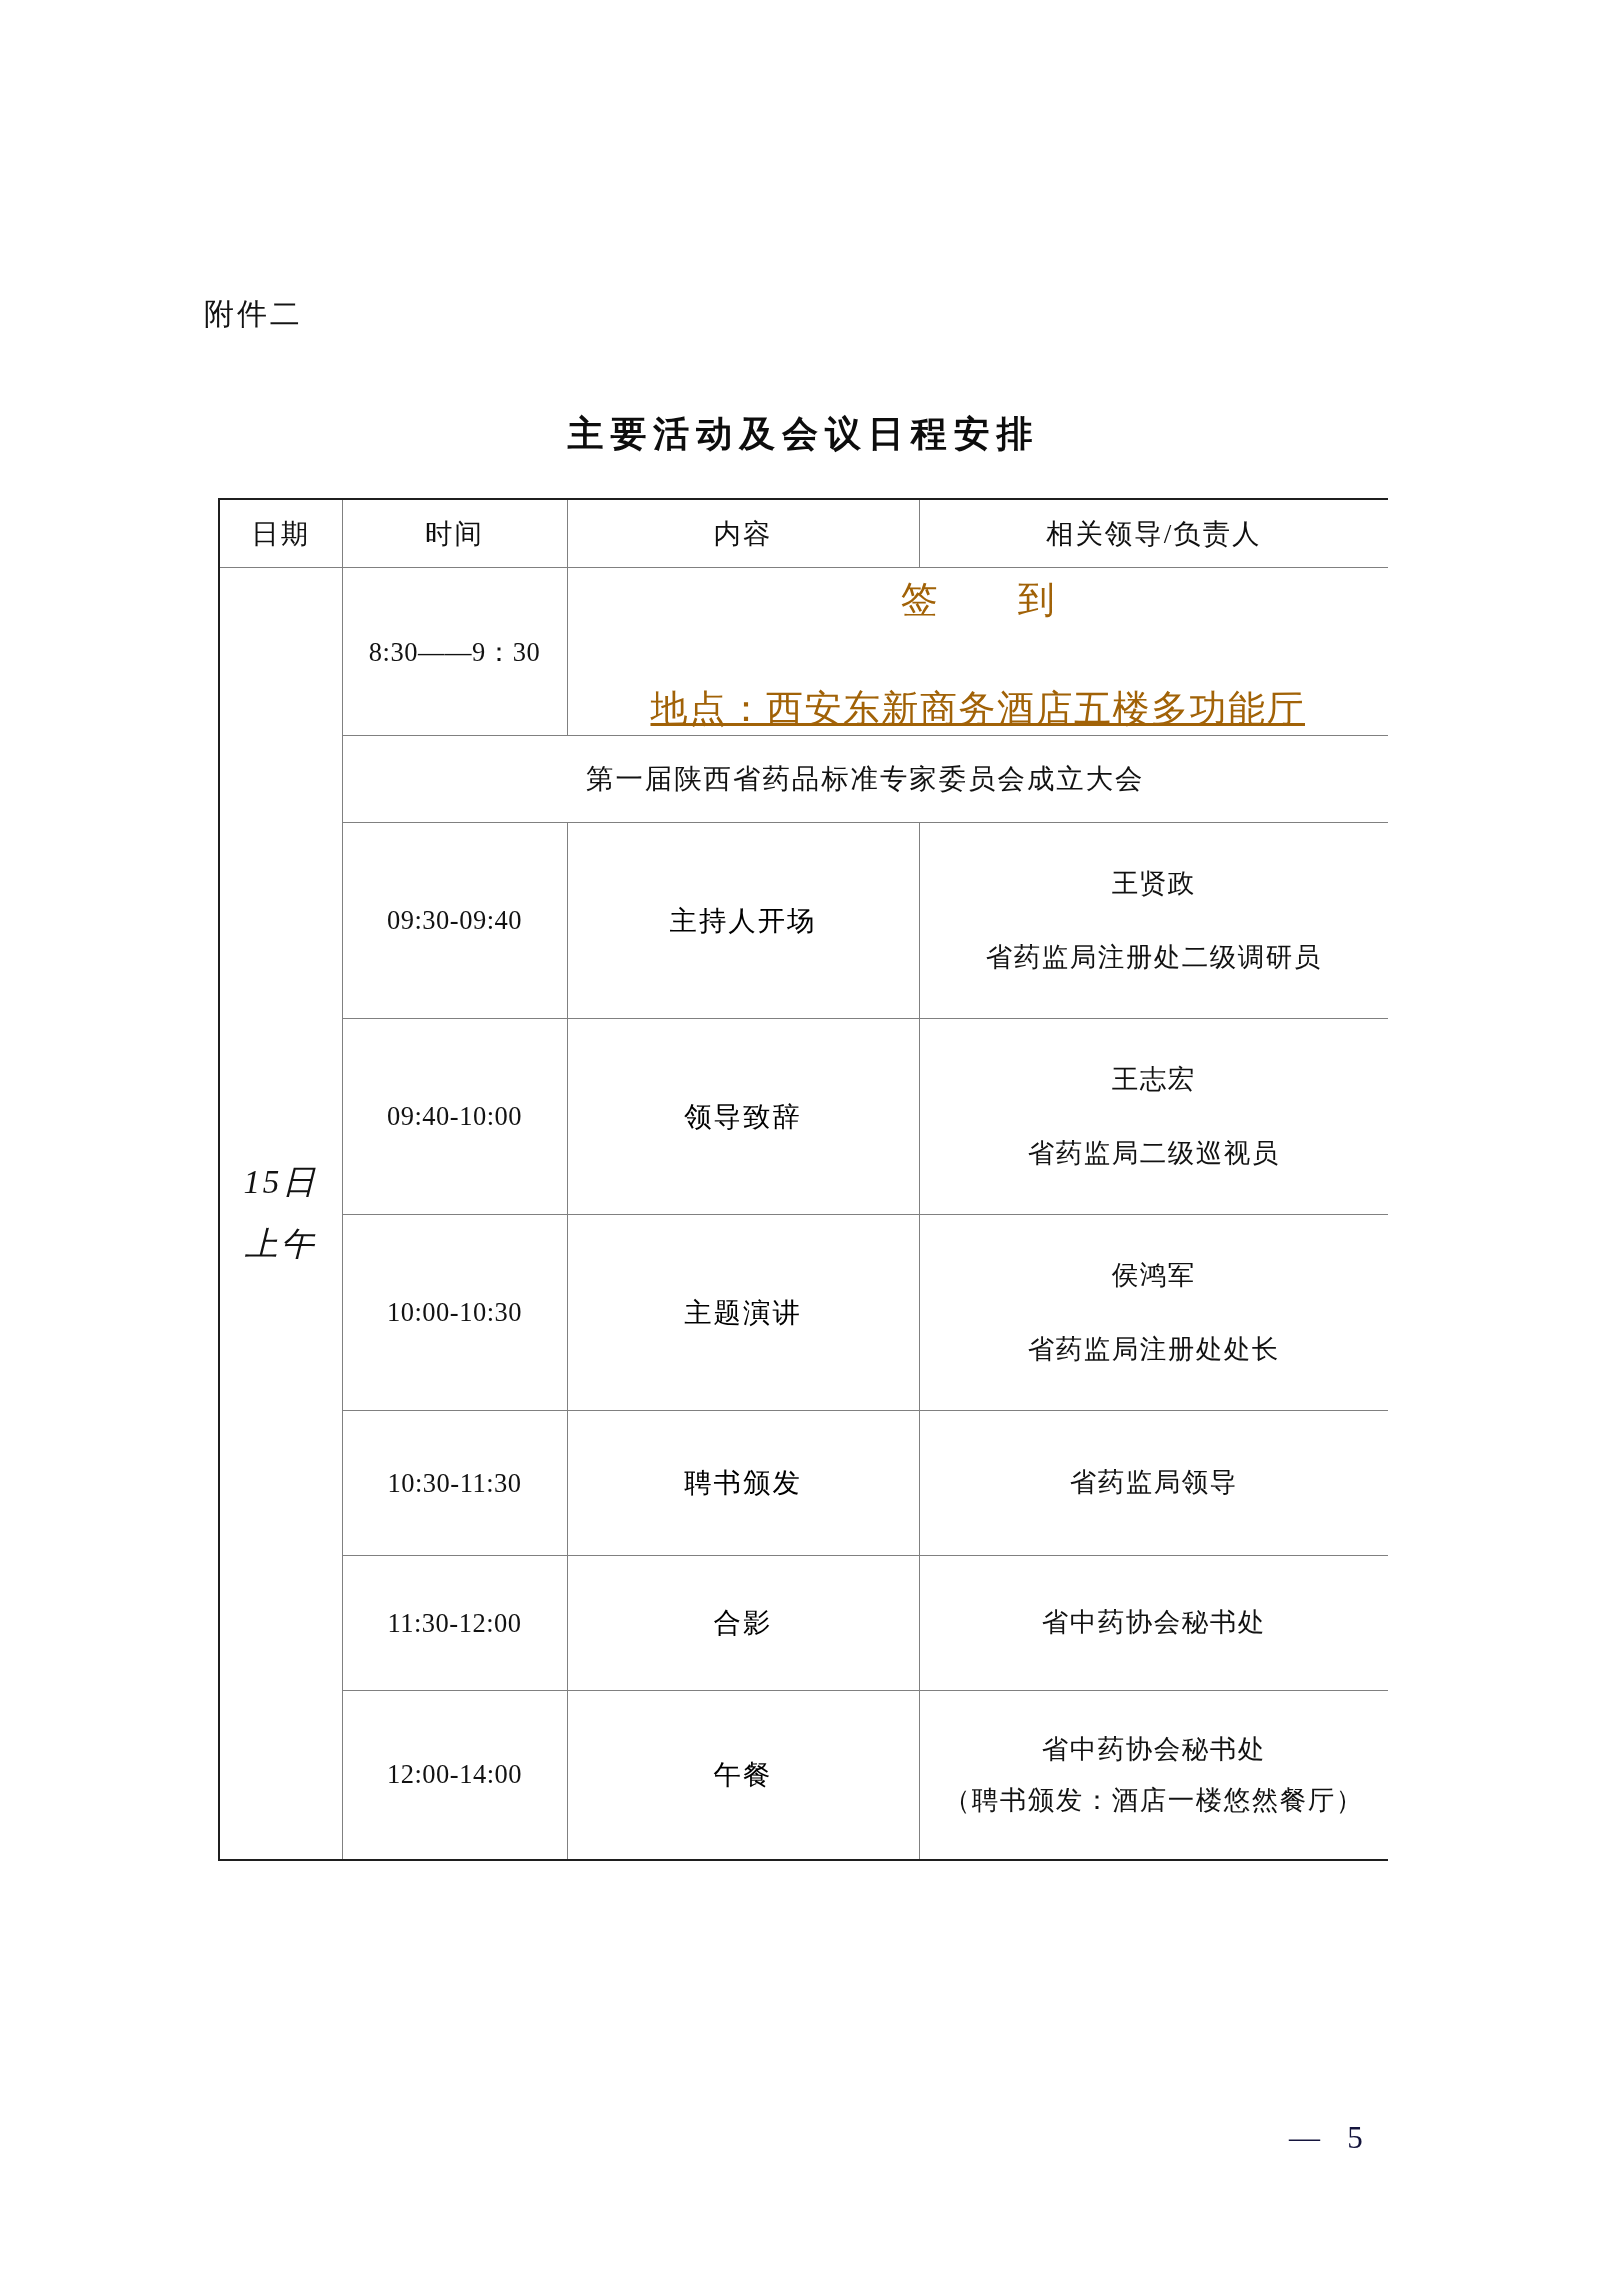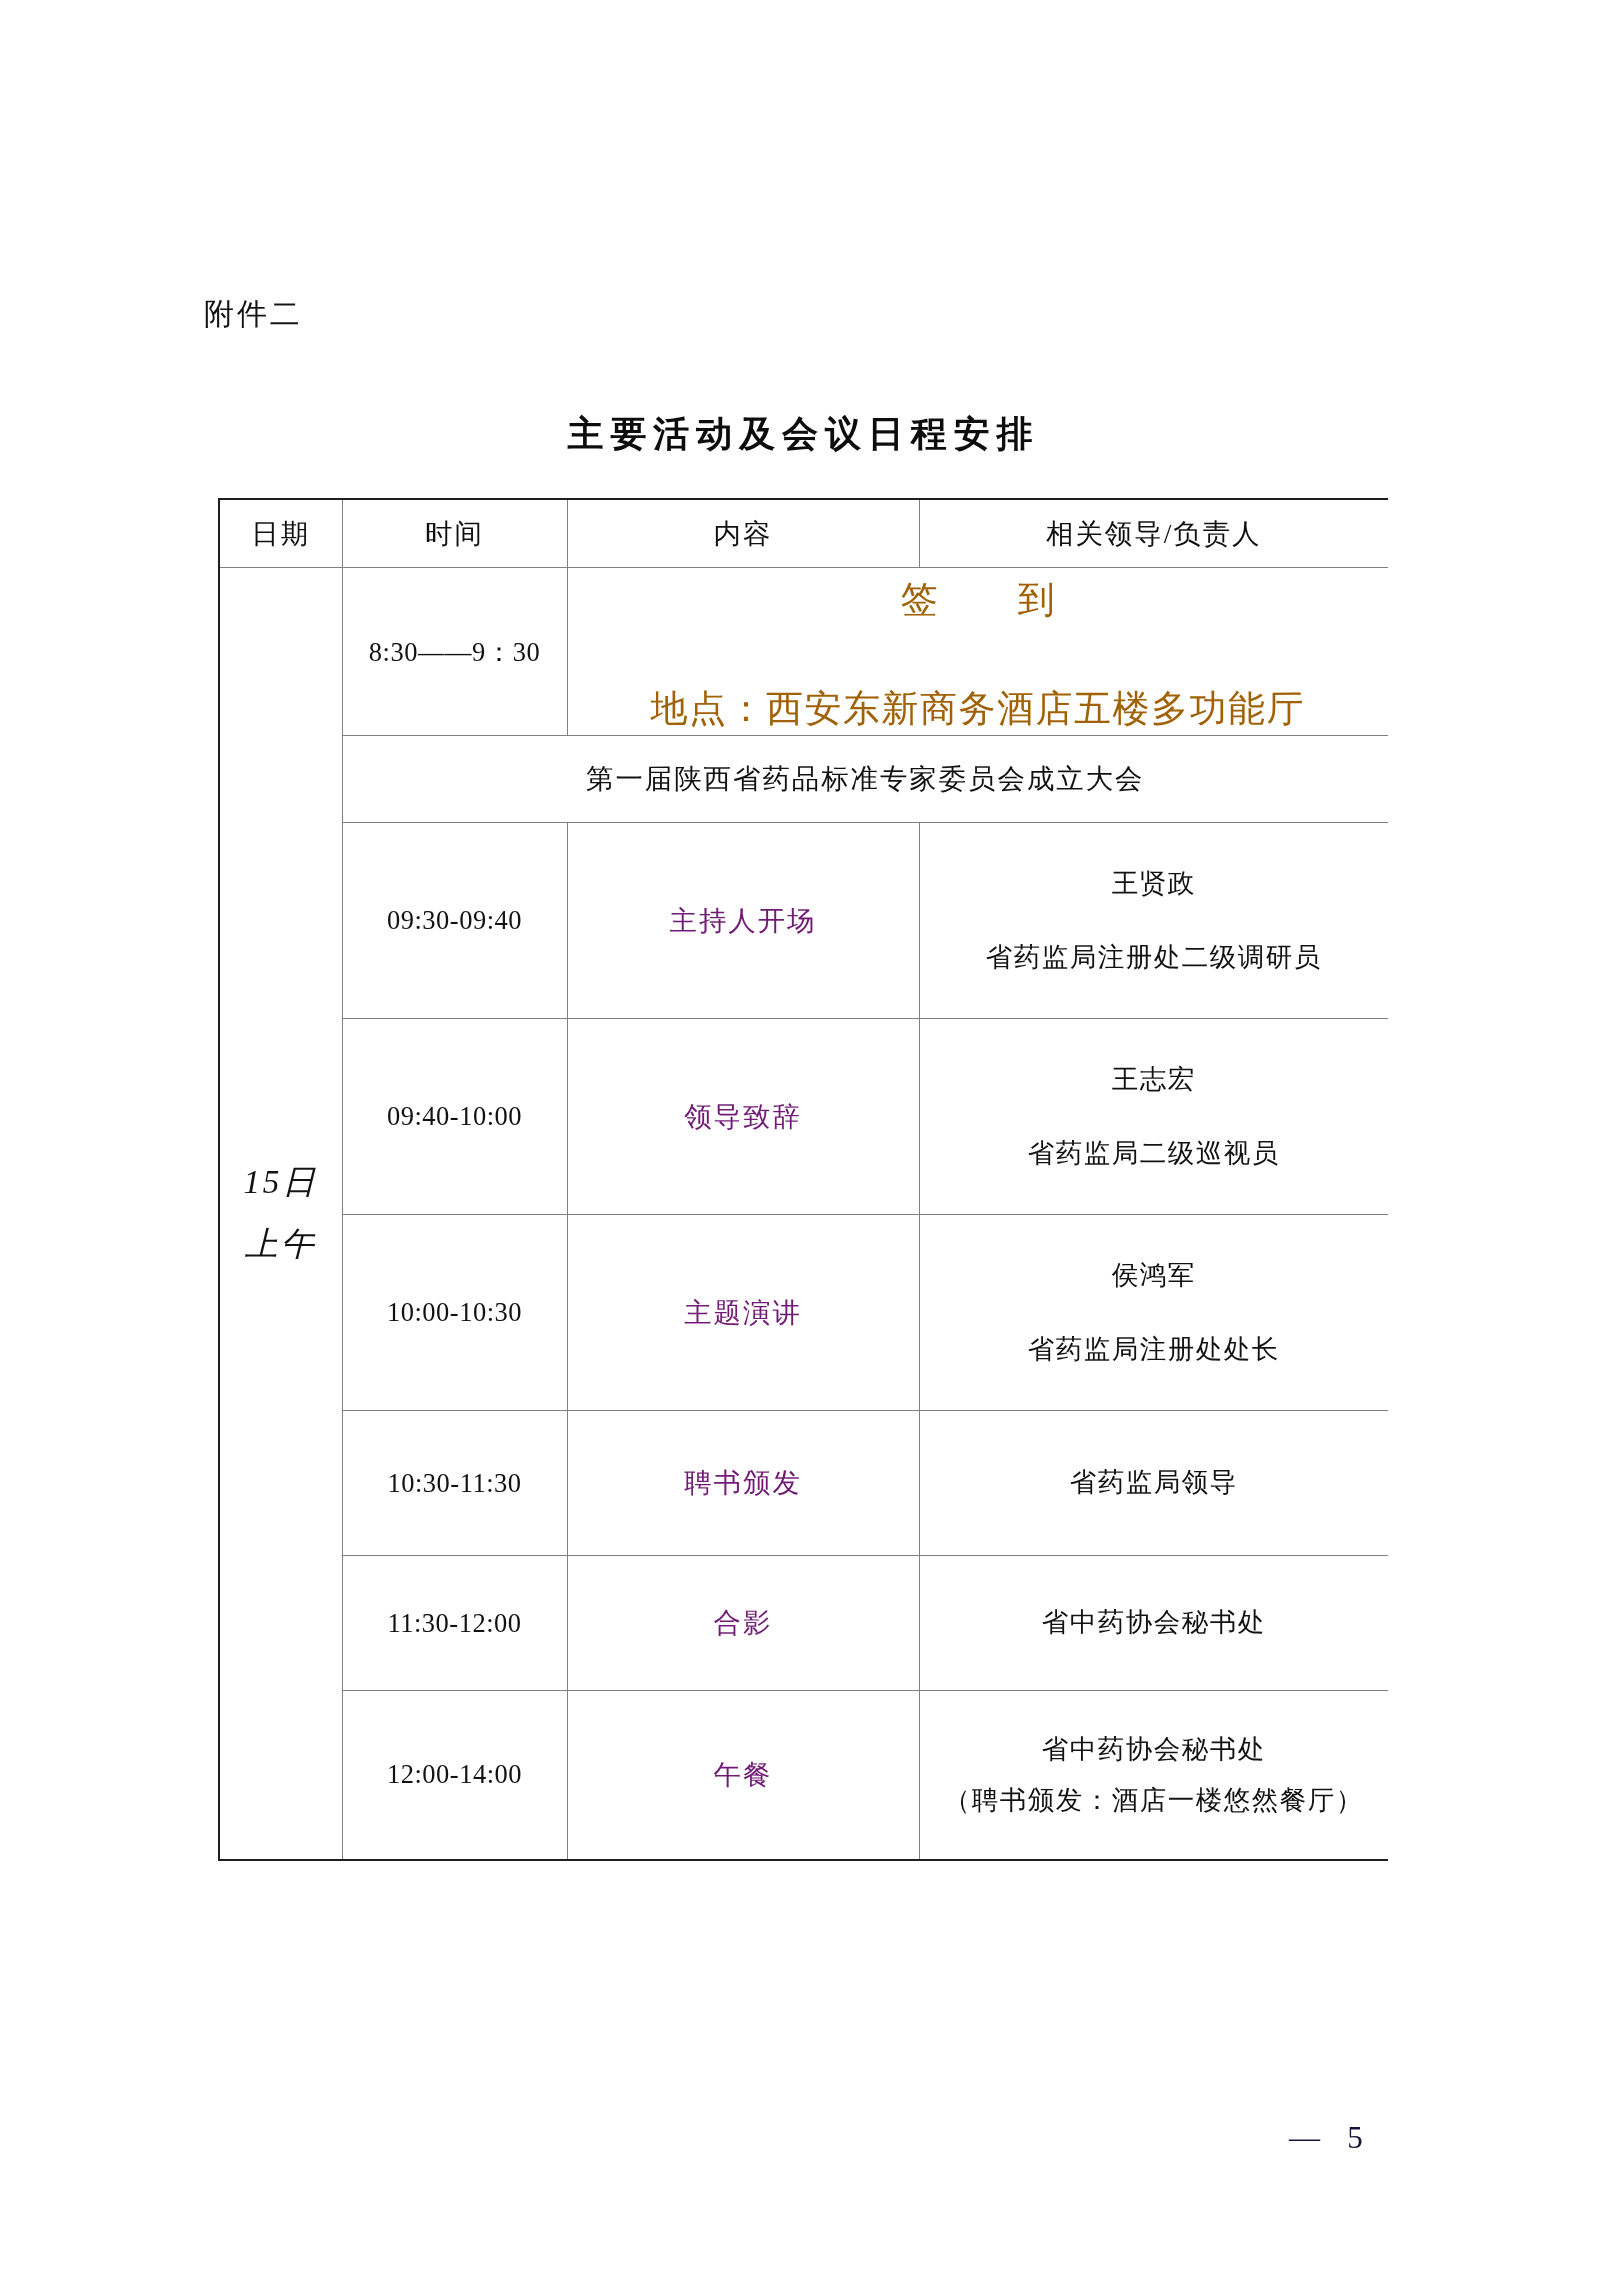--- a/index.html
+++ b/index.html
@@ -91,21 +91,21 @@
 
   .time-cell {
     font-size: 26.5px;
     letter-spacing: 0.5px;
     white-space: nowrap;
     color: #121212;
   }
   .content-cell {
     font-size: 27.4px;
     letter-spacing: 2px;
-    color: #701a75;
+    color: #000000;
   }
   .person-cell {
     font-size: 26.5px;
     letter-spacing: 1.5px;
     line-height: 1.25;
     color: #121212;
   }
   .person-cell .pname { display: block; }
   .person-cell .ptitle { display: block; margin-top: 41px; }
   .person-cell.single .pname { margin: 0; }
@@ -119,20 +119,21 @@
   .signin-cell .si-title {
     display: block;
     letter-spacing: 21.6px;
     text-indent: 21.6px;
     padding-top: 5.9px;
   }
   .signin-cell .si-place {
     display: block;
     margin-top: 59px;
     letter-spacing: 1.5px;
+    text-decoration: underline;
   }
 
   .banner-cell {
     height: 86px;
     font-size: 27.4px;
     letter-spacing: 2px;
     color: #121212;
   }
 
   .r-tall  { height: 196px; }

